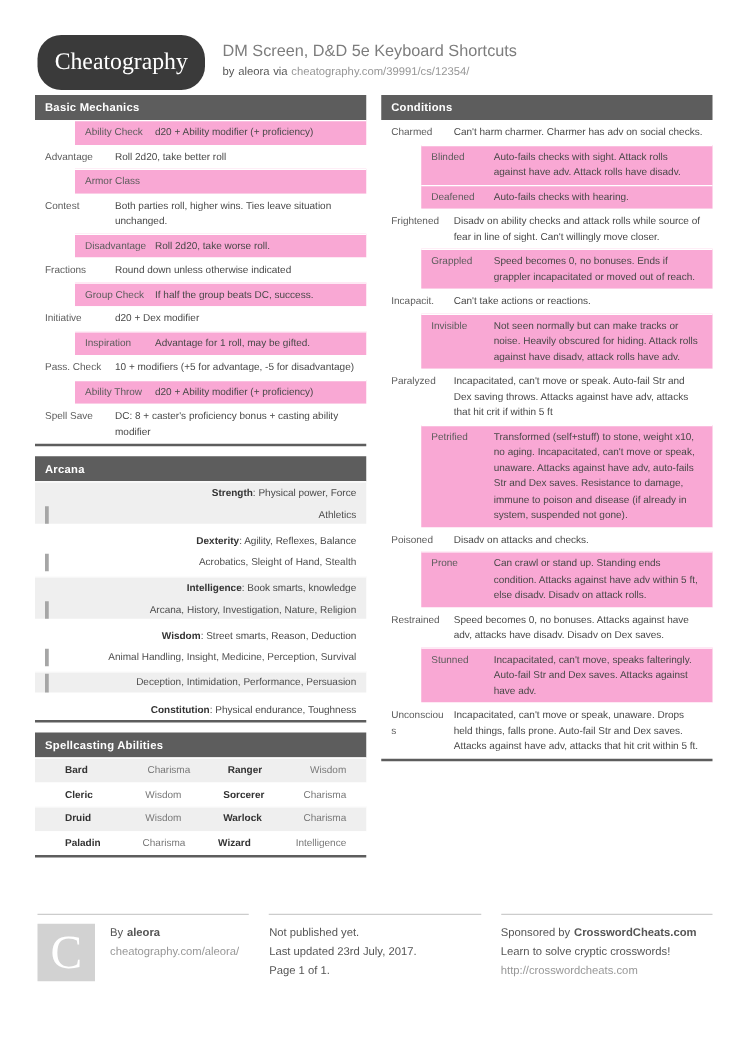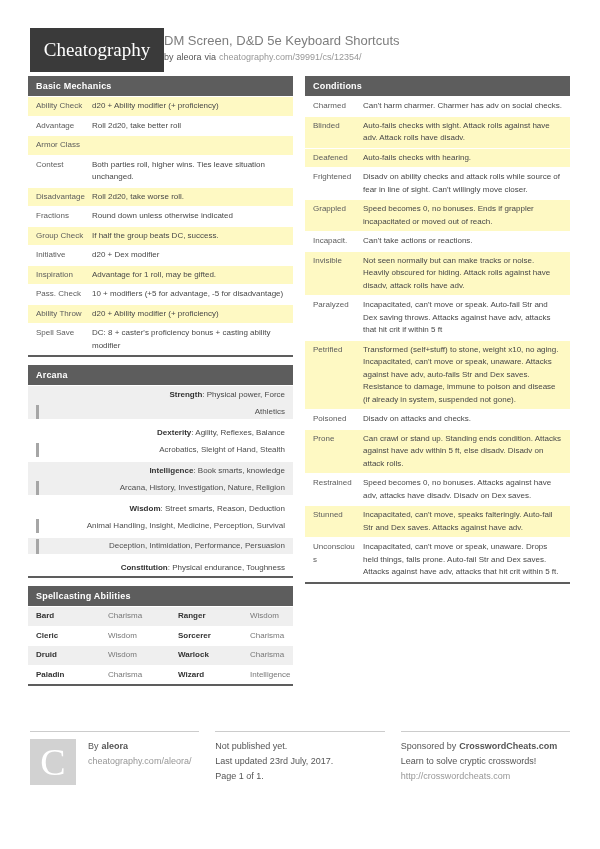--- a/index.html
+++ b/index.html
@@ -3,49 +3,49 @@
 <meta charset="utf-8">
 <style>
   html,body{margin:0;padding:0;background:#fff;}
   .page{position:relative;width:600px;height:849px;background:#fff;overflow:hidden;
         font-family:"Liberation Sans", sans-serif;-webkit-font-smoothing:antialiased;}
 
   
   .header{position:absolute;top:28px;left:30px;right:30px;display:flex;}
   .logo-box{width:134px;height:44px;background:#3a3a3a;color:#fff;
             font-family:"Liberation Serif", serif;font-size:19px;
-            display:flex;align-items:center;justify-content:center;flex:none;}
-  .title-block{padding-top:5px;}
+            display:flex;align-items:center;justify-content:center;flex:none;border-radius:19px;}
+  .title-block{margin-left:14px;padding-top:5px;}
   .page-title{font-size:13px;color:#7d7d7d;}
   .byline{font-size:9px;color:#555;margin-top:4px;display:flex;gap:3px;}
   .byline .lnk{color:#979797;}
 
   
   .columns{position:absolute;top:76px;left:28px;width:542px;display:flex;gap:12px;}
   .col{width:265px;flex:none;}
   .section{margin-bottom:8px;}
   .sec-header{background:#5d5d5d;color:#fff;font-weight:bold;font-size:9px;
               padding:5px 8px 5px 8px;letter-spacing:.2px;}
   .sec-bottom{height:2px;background:#5d5d5d;}
 
   .kv-row{display:flex;border-top:1px solid #fff;font-size:8px;line-height:12.5px;}
-  .kv-row.odd{background:#fef9c3;}
+  .kv-row.odd{background:#f9a8d4;margin-left:32px;}
   .kv-label{flex:none;padding:3px 6px 3px 8px;color:#5c5c5c;overflow-wrap:anywhere;word-break:break-word;}
   .sec-basic .kv-label{width:50px;}
   .sec-cond  .kv-label{width:44px;}
   .kv-value{flex:1;padding:3px 8px 3px 0;color:#484848;white-space:pre-line;}
 
   .skill-group{border-top:1px solid #fff;font-size:8px;line-height:12.5px;text-align:right;}
   .skill-group.odd{background:#efefef;}
   .skill-head{padding:3px 8px 2px 8px;color:#484848;}
   .skill-head b{color:#333;}
   .skill-sub{margin:1px 8px 4px 8px;border-left:3px solid #a6a6a6;
              padding:1px 0 1px 6px;color:#4e4e4e;}
 
-  .class-row{display:flex;border-top:1px solid #fff;font-size:8px;line-height:12.5px;padding:3px 0;}
+  .class-row{display:flex;border-top:1px solid #fff;font-size:8px;line-height:12.5px;padding:3px 16px;}
   .class-row.odd{background:#efefef;}
   .c-cell{padding:0 0 0 8px;}
   .c-cell.c1{width:64px;font-weight:bold;color:#333;}
   .c-cell.c2{width:62px;color:#787878;}
   .c-cell.c3{width:64px;font-weight:bold;color:#333;}
   .c-cell.c4{flex:1;color:#787878;}
 
   
   .footer{position:absolute;top:731px;left:30px;width:540px;display:flex;gap:16px;}
   .fcol{flex:1;border-top:1px solid #ccc;padding-top:7px;font-size:9px;

